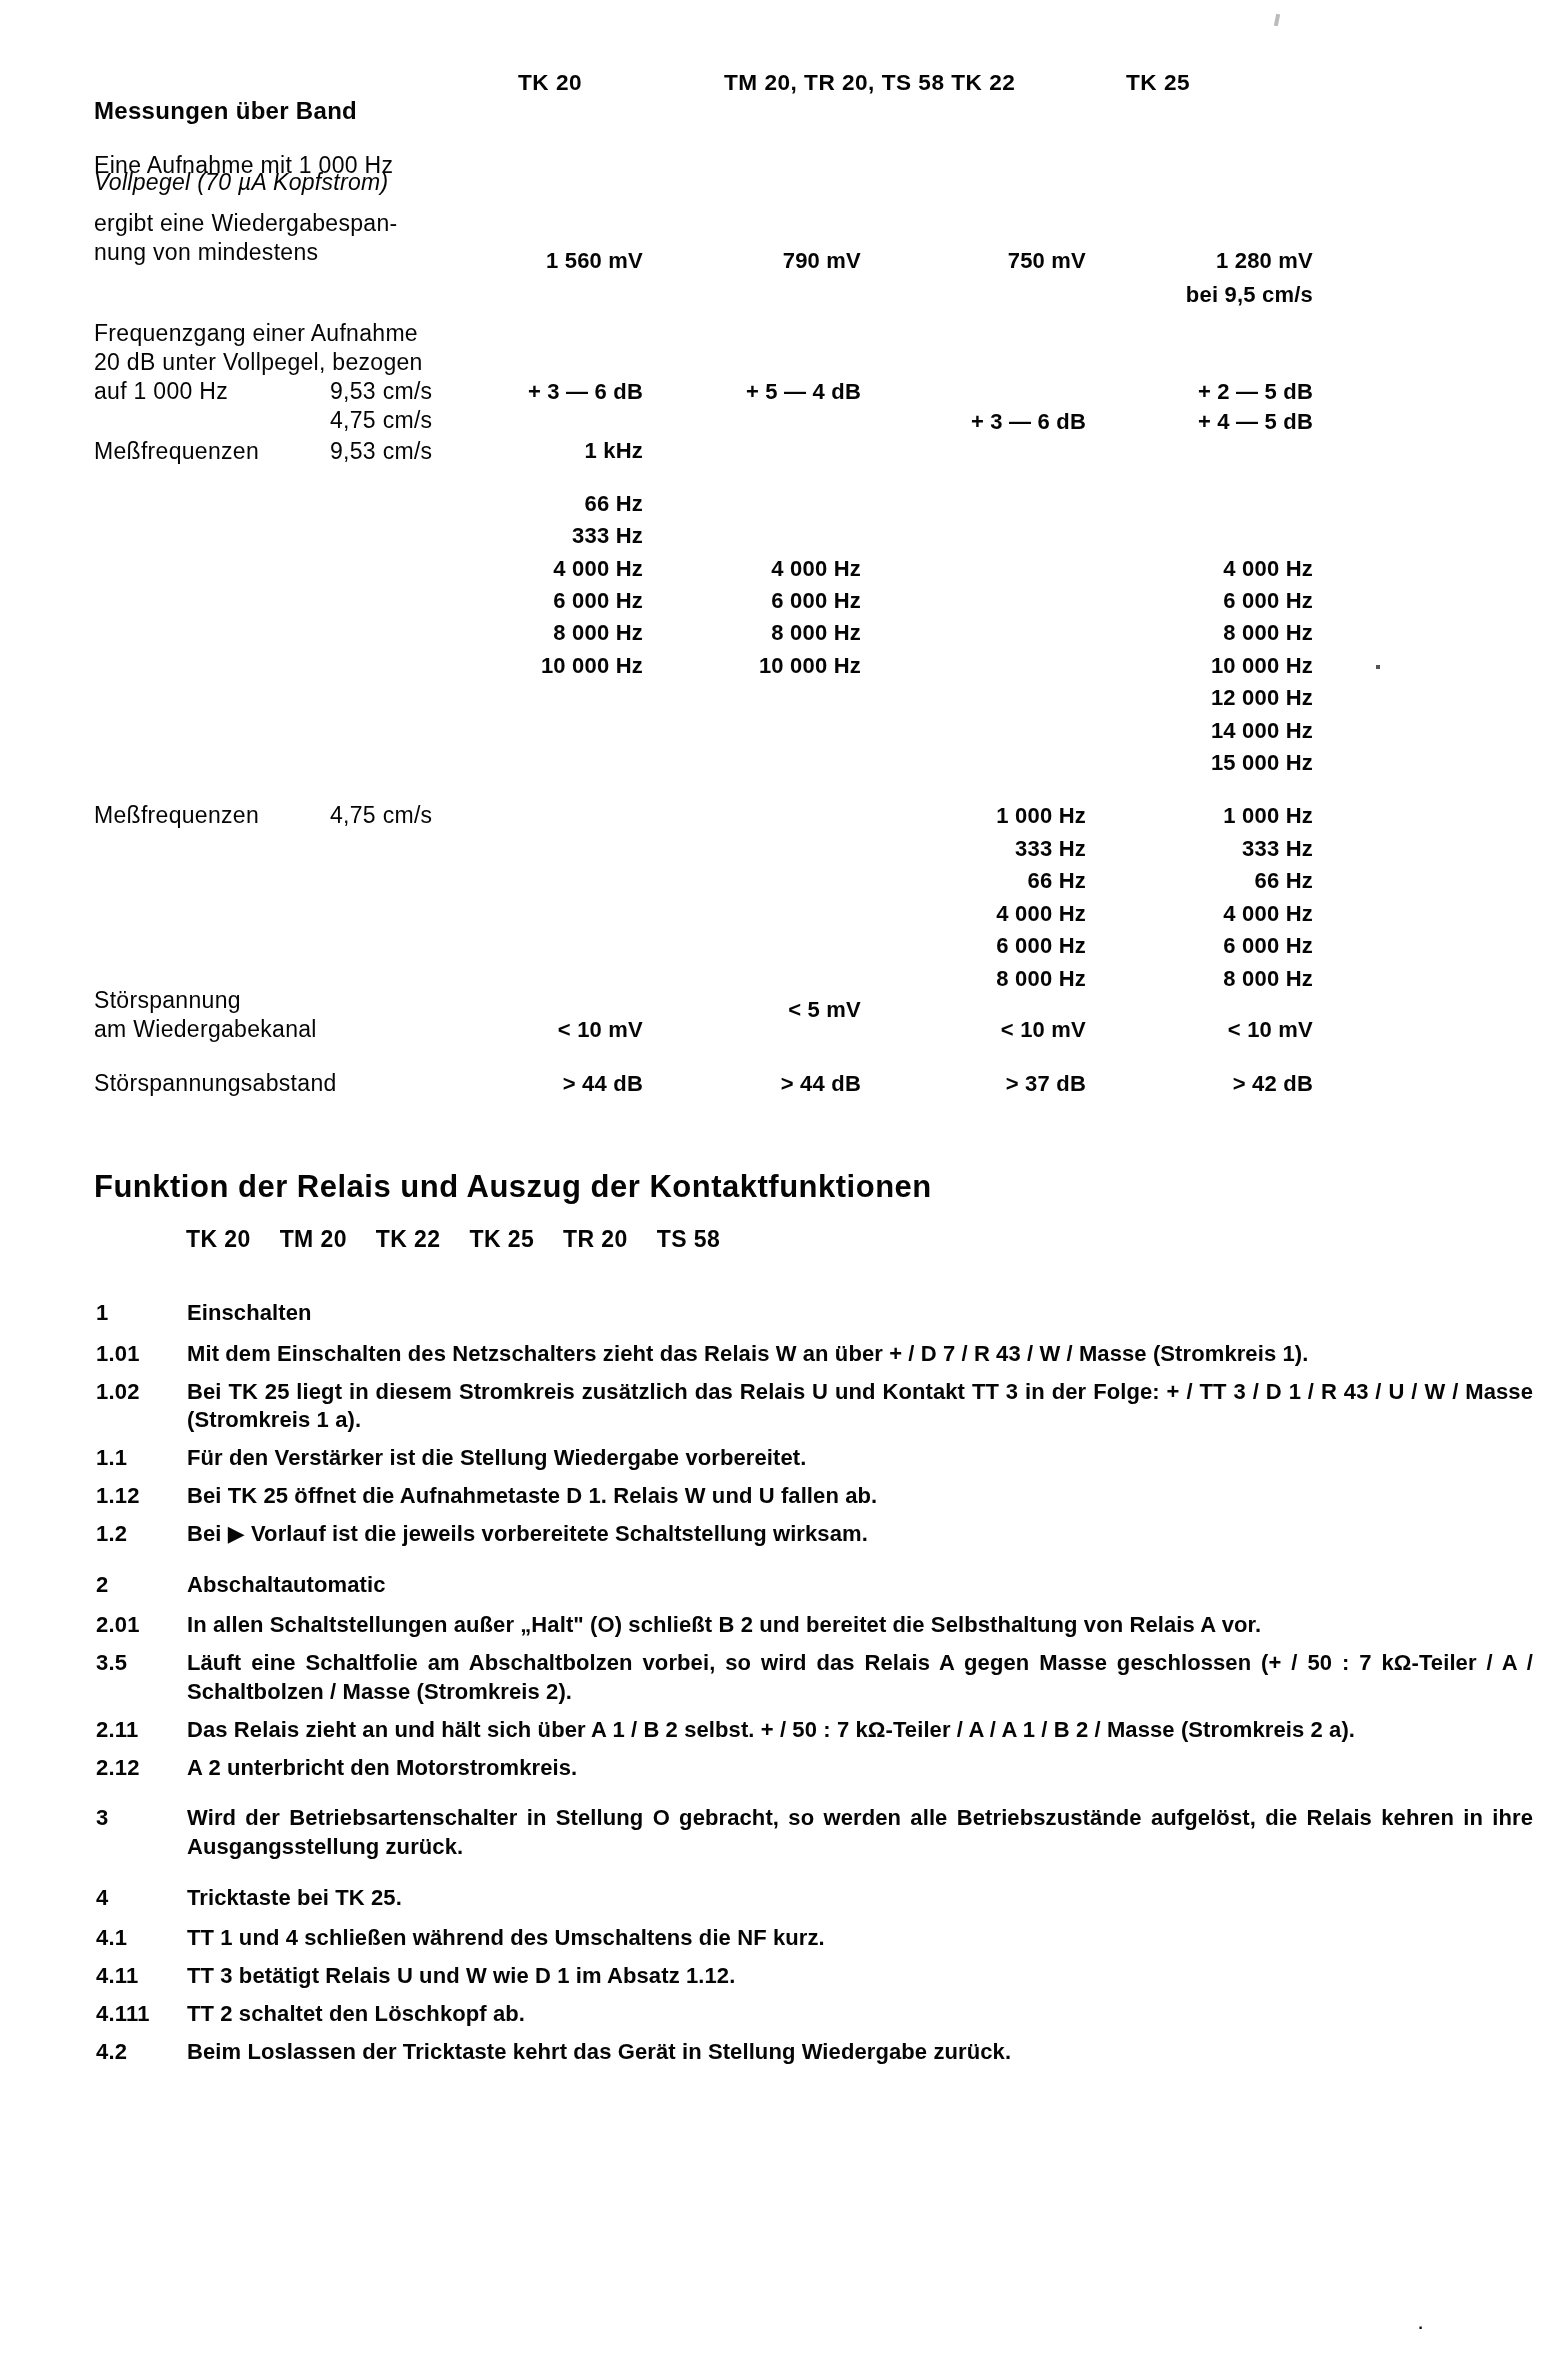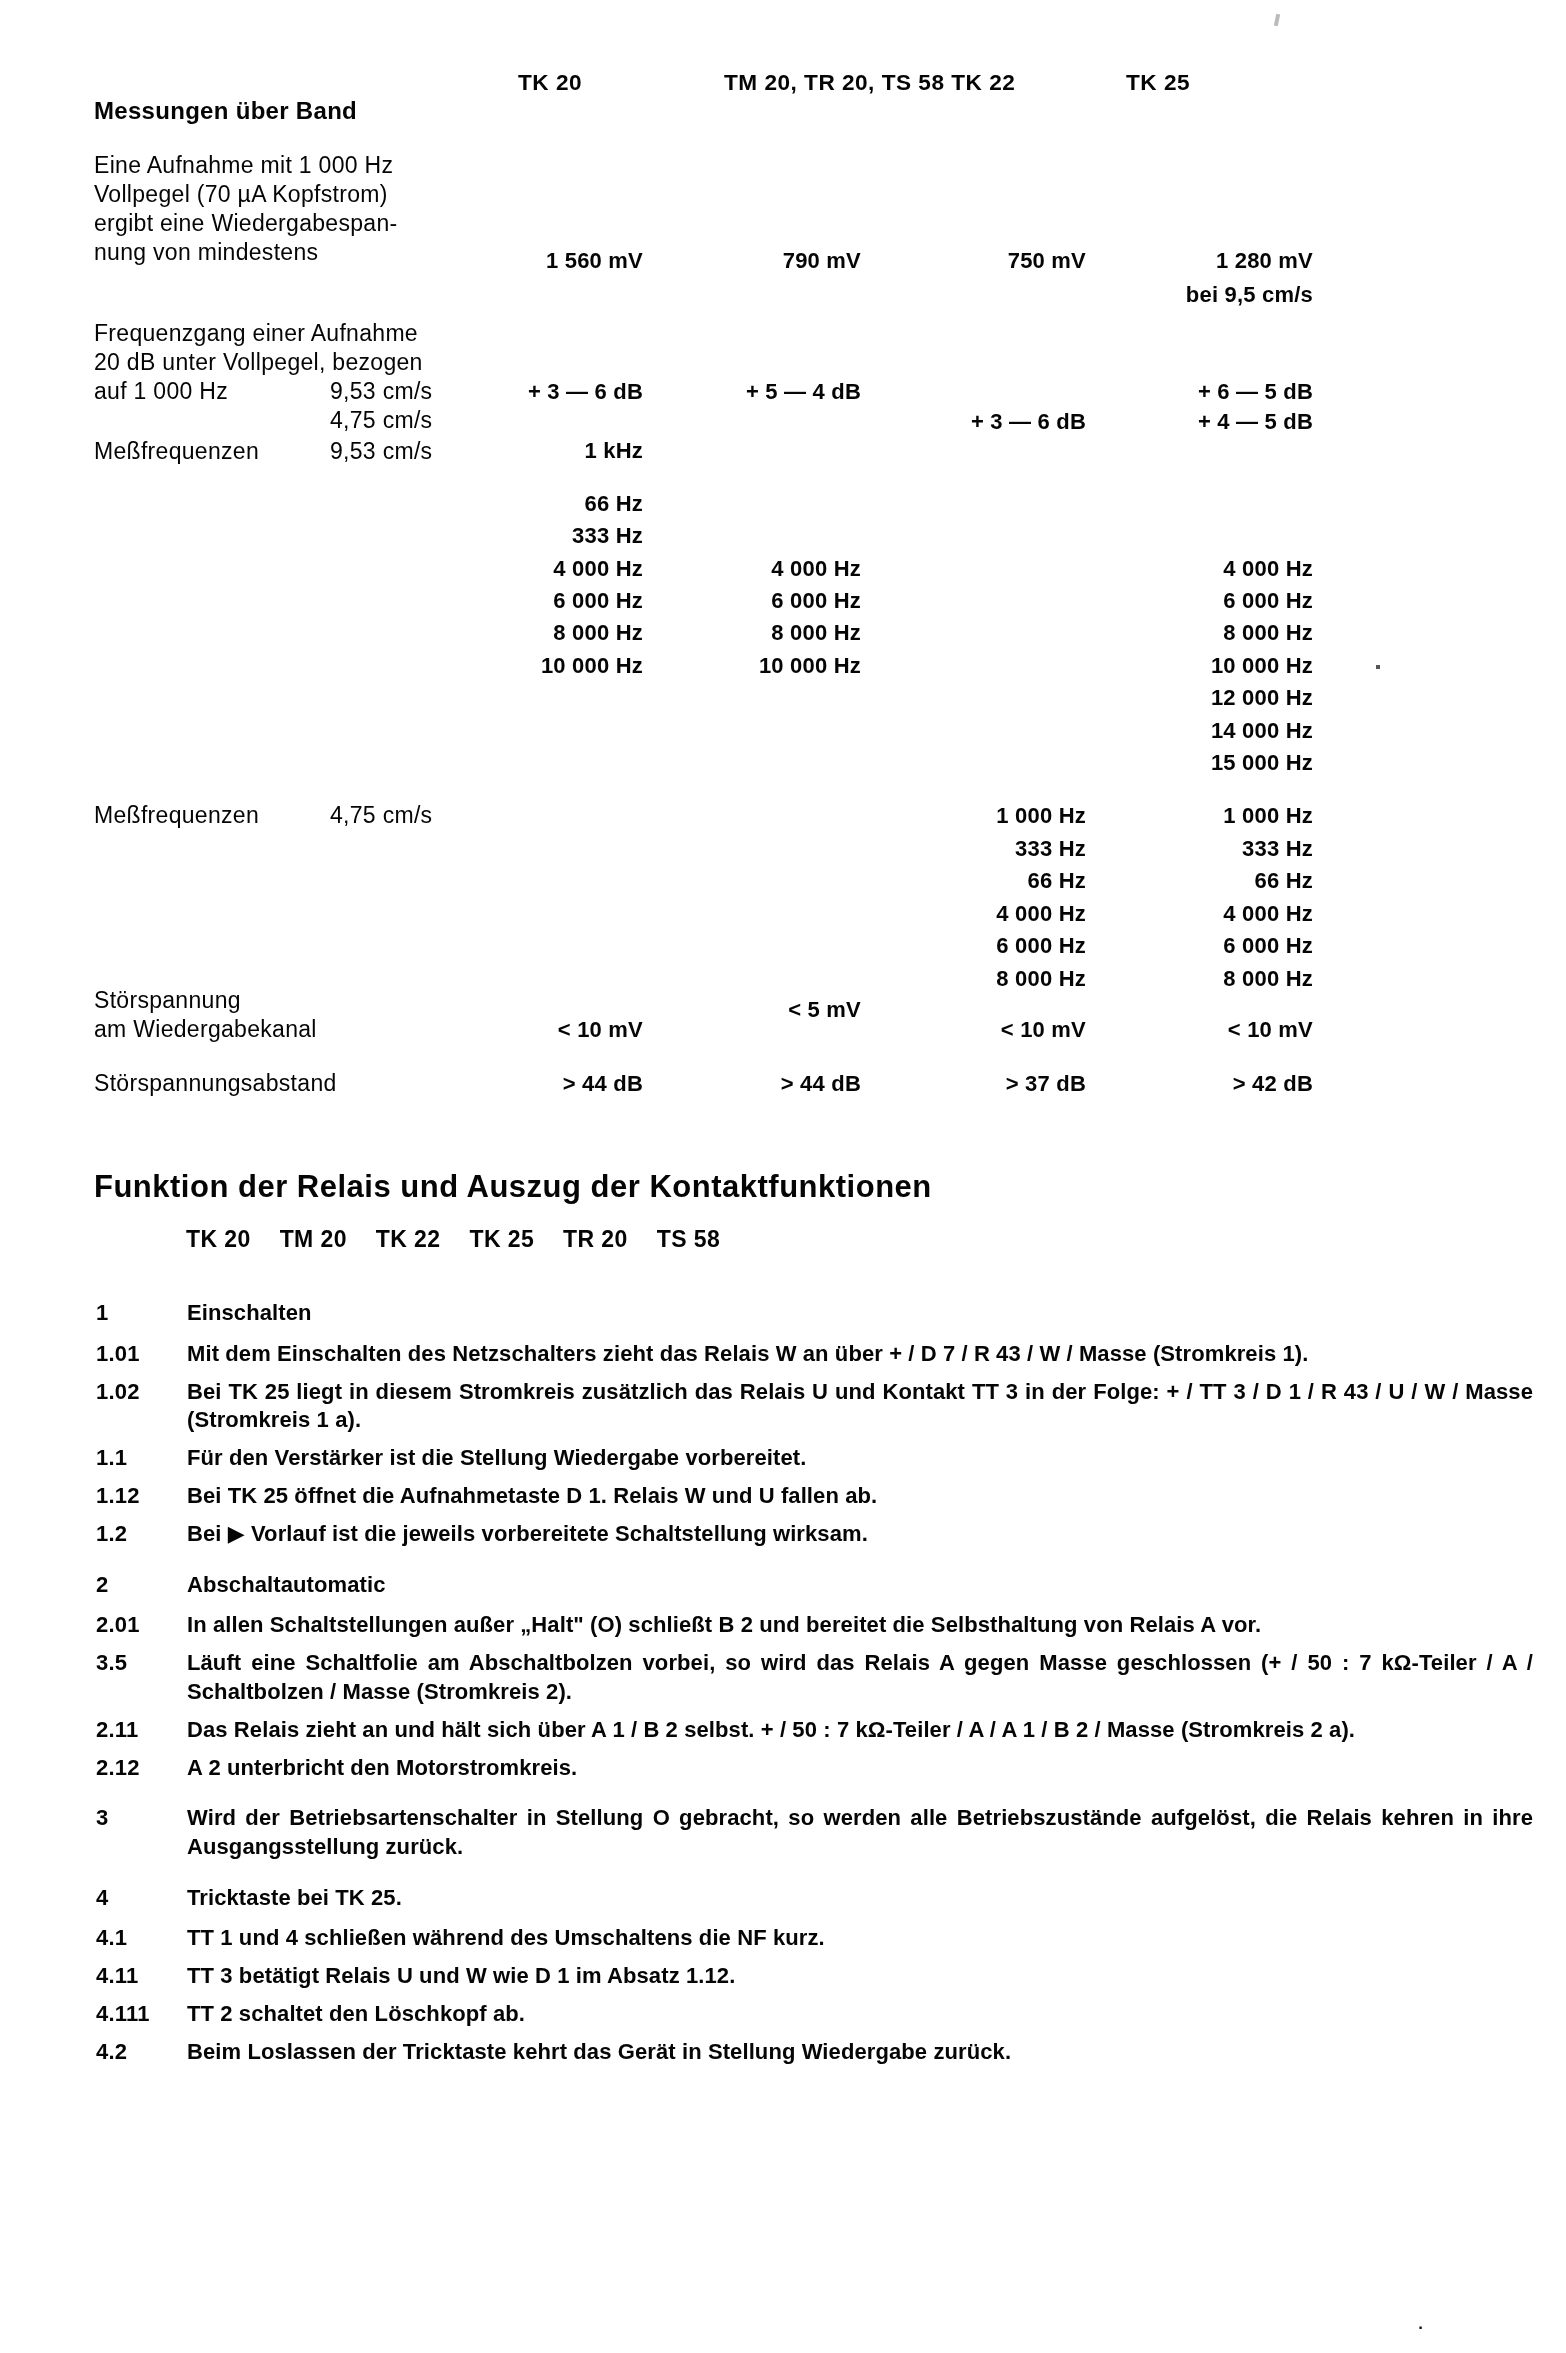--- a/index.html
+++ b/index.html
@@ -163,41 +163,41 @@
 
   <div class="hdr-row">
     <span class="hdr-cell hdr-c1">TK 20</span>
     <span class="hdr-cell hdr-c2"><span>TM 20, TR 20, TS 58</span> <span>TK 22</span></span>
     <span class="hdr-cell hdr-c4">TK 25</span>
   </div>
 
   <div class="section-title">Messungen über Band</div>
 
   <div class="lt" style="left:94px; top:152px;">Eine  Aufnahme  mit  1 000 Hz</div>
-  <div class="lt" style="left:94px; top:181px;">Vollpegel  (70 µA  Kopfstrom)</div>
+  <div class="lt" style="left:94px; top:169px;font-style:italic;">Vollpegel  (70 µA  Kopfstrom)</div>
   <div class="lt" style="left:94px; top:210px;">ergibt eine Wiedergabespan-</div>
   <div class="lt" style="left:94px; top:239px;">nung von mindestens</div>
 
   <div class="val cr1" style="top:248px;">1 560 mV</div>
   <div class="val cr2" style="top:248px;">790 mV</div>
   <div class="val cr3" style="top:248px;">750 mV</div>
   <div class="val cr4" style="top:248px;">1 280 mV</div>
   <div class="val cr4" style="top:282px;">bei 9,5 cm/s</div>
 
   <div class="lt" style="left:94px; top:320px;">Frequenzgang einer Aufnahme</div>
   <div class="lt" style="left:94px; top:349px;">20 dB unter Vollpegel, bezogen</div>
   <div class="lt" style="left:94px; top:378px;">auf 1 000 Hz</div>
 
   <div class="lt" style="left:330px; top:378px;">9,53 cm/s</div>
   <div class="lt" style="left:330px; top:407px;">4,75 cm/s</div>
 
   <div class="val cr1" style="top:379px;">+ 3 — 6 dB</div>
   <div class="val cr2" style="top:379px;">+ 5 — 4 dB</div>
   <div class="val cr3" style="top:379px;"></div>
-  <div class="val cr4" style="top:379px;">+ 6 — 5 dB</div>
+  <div class="val cr4" style="top:379px;">+ 2 — 5 dB</div>
 
   <div class="val cr1" style="top:409px;"></div>
   <div class="val cr2" style="top:409px;"></div>
   <div class="val cr3" style="top:409px;">+ 3 — 6 dB</div>
   <div class="val cr4" style="top:409px;">+ 4 — 5 dB</div>
 
   <div class="lt" style="left:94px; top:438px;">Meßfrequenzen</div>
   <div class="lt" style="left:330px; top:438px;">9,53 cm/s</div>
   <div class="val cr1" style="top:438px;">1 kHz</div>
 

